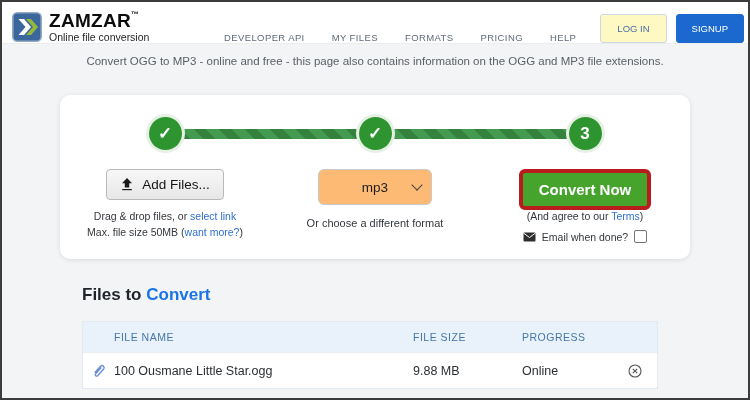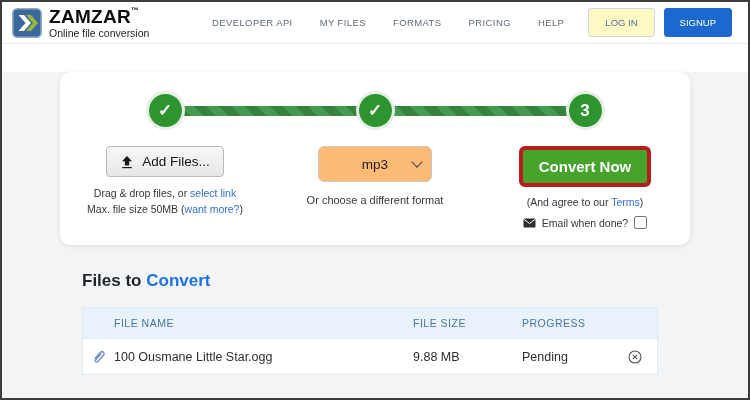--- a/index.html
+++ b/index.html
@@ -1,20 +1,20 @@
 <!DOCTYPE html>
 <html><head>
 <meta charset="utf-8">
 <style>
   html,body{margin:0;padding:0;}
   body{font-family:"Liberation Sans", sans-serif; background:#fff;}
   .screen{width:750px;height:400px;border:2px solid #3c3c3c;box-sizing:border-box;overflow:hidden;background:#fff;}
 
   
-  .header{height:42px;background:#fff;display:flex;align-items:center;padding:0 16px 0 10px;border-bottom:1px solid #ececec;box-sizing:border-box;}
+  .header{height:42px;background:#fff;display:flex;align-items:flex-end;padding:0 4px 0 10px;border-bottom:1px solid #ececec;box-sizing:border-box;}
   .brand{display:flex;align-items:center;gap:7px;cursor:pointer;}
   .brand-name{font-size:19px;font-weight:bold;color:#0d0d0d;letter-spacing:.3px;line-height:1;}
   .brand-name sup{font-size:8px;font-weight:bold;vertical-align:top;}
   .brand-tagline{font-size:10.5px;color:#1f1f1f;margin-top:1px;}
   .nav{margin-left:auto;display:flex;align-items:center;gap:27px;}
   .nav-item{font-size:9.5px;color:#5f6b7a;letter-spacing:.4px;cursor:pointer;white-space:nowrap;}
   .login-btn{margin-left:24px;background:#fef9c3;border:1px solid #cdd7e3;border-radius:3px;color:#4a6fa5;font-size:9.5px;padding:8px 16px;cursor:pointer;font-family:inherit;}
   .signup-btn{margin-left:9px;background:#1b69cf;border:1px solid #1b69cf;border-radius:3px;color:#fff;font-size:9.5px;padding:8px 15px;cursor:pointer;font-family:inherit;}
 
   
@@ -26,30 +26,30 @@
   .stepper{position:relative;height:36px;}
   .step-bar{position:absolute;left:105px;right:105px;top:13px;height:10px;border-radius:2px;
     background:repeating-linear-gradient(45deg,#449a4e 0px,#449a4e 9px,#35823f 9px,#35823f 18px);}
   .step-cols{display:flex;position:relative;}
   .step-col{flex:1;display:flex;justify-content:center;}
   .step-circle{width:33px;height:33px;margin-top:1px;border-radius:50%;background:#2e9430;color:#fff;display:flex;align-items:center;justify-content:center;font-size:17px;font-weight:bold;box-shadow:0 0 0 3px #e7f0e5;}
 
   .controls{display:flex;margin-top:17px;}
   .ctrl-col{flex:1;display:flex;flex-direction:column;align-items:center;}
 
-  .add-files-btn{display:inline-flex;align-items:center;gap:8px;background:linear-gradient(#f7f7f7,#e7e7e7);border:1px solid #b9b9b9;border-radius:4px;padding:7px 13px;font-size:13.5px;color:#141414;cursor:pointer;font-family:inherit;}
+  .add-files-btn{display:inline-flex;align-items:flex-start;gap:8px;background:linear-gradient(#f7f7f7,#e7e7e7);border:1px solid #b9b9b9;border-radius:4px;padding:7px 13px;font-size:13.5px;color:#141414;cursor:pointer;font-family:inherit;}
   .caption{margin-top:8px;font-size:10.5px;color:#33373c;line-height:1.55;text-align:center;}
   .link{color:#2f6fd0;cursor:pointer;}
 
   .format-select{width:112px;height:34px;border:1px solid #c9c9c9;border-radius:6px;background:#fdba74;display:flex;align-items:center;justify-content:center;font-size:13.5px;color:#1d1d1d;position:relative;cursor:pointer;}
   .chev{position:absolute;right:10px;top:13px;width:7px;height:7px;border-right:1.6px solid #444;border-bottom:1.6px solid #444;transform:rotate(45deg);margin-top:-2px;}
   .format-caption{margin-top:12px;font-size:11px;color:#33373c;}
 
   .convert-btn{background:#46a42d;border:4px solid #b91c1c;border-radius:6px;color:#fff;font-size:15px;font-weight:bold;padding:8px 16px;cursor:pointer;font-family:inherit;}
-  .terms-line{margin-top:9px;font-size:10.5px;color:#33373c;}
+  .terms-line{font-size:10.5px;color:#33373c;}
   .email-line{margin-top:8px;font-size:10.5px;color:#33373c;display:flex;align-items:center;gap:6px;}
   .checkbox{width:11px;height:11px;border:1px solid #767676;border-radius:2px;background:#fff;display:inline-block;cursor:pointer;}
 
   
   .files-section{padding:0 80px;}
   .files-title{margin-top:26px;font-size:17px;font-weight:bold;color:#1f242b;}
   .files-title .accent{color:#1a73e8;}
   .table{margin-top:16px;width:574px;border:1px solid #e2eaf2;border-radius:2px;background:#6d28d9;}
   .thead{display:flex;align-items:center;background:#e9f1fa;padding:9px 0;color:#4677a8;font-size:10.5px;letter-spacing:.5px;}
   .trow{display:flex;align-items:center;background:#fff;padding:10px 0;border-top:1px solid #e8edf2;font-size:12.5px;color:#2b2f33;}
@@ -85,20 +85,21 @@
       <span class="nav-item">FORMATS</span>
       <span class="nav-item">PRICING</span>
       <span class="nav-item">HELP</span>
     </nav>
     <button class="login-btn">LOG IN</button>
     <button class="signup-btn">SIGNUP</button>
   </div>
 
   <div class="main">
 
+    <div class="subtitle">Convert OGG to MP3 - online and free - this page also contains information on the OGG and MP3 file extensions.</div>
 
     <div class="card">
       <div class="stepper">
         <div class="step-bar"></div>
         <div class="step-cols">
           <div class="step-col">
               <div class="step-circle">✓</div>
             </div>
           <div class="step-col">
               <div class="step-circle">✓</div>
@@ -168,21 +169,21 @@
           <div class="c4"></div>
         </div>
         <div class="trow">
           <div class="c0">
             <svg width="14" height="15" viewBox="0 0 14 15">
               <path d="M3.2 9.2 L8.6 3.2 a2.1 2.1 0 0 1 3.1 2.8 L5.6 12.7 a1.35 1.35 0 0 1-2-1.8 L9 4.9" fill="none" stroke="#6b8fd4" stroke-width="1.4" stroke-linecap="round"></path>
             </svg>
           </div>
           <div class="c1">100 Ousmane Little Star.ogg</div>
           <div class="c2">9.88 MB</div>
-          <div class="c3">Pending</div>
+          <div class="c3">Online</div>
           <div class="c4">
             <span class="icon-btn">
               <svg width="14" height="14" viewBox="0 0 14 14">
                 <circle cx="7" cy="7" r="6" fill="none" stroke="#555" stroke-width="1.1"></circle>
                 <path d="M4.8 4.8 L9.2 9.2 M9.2 4.8 L4.8 9.2" stroke="#555" stroke-width="1.1"></path>
               </svg>
             </span>
           </div>
         </div>
       </div>

